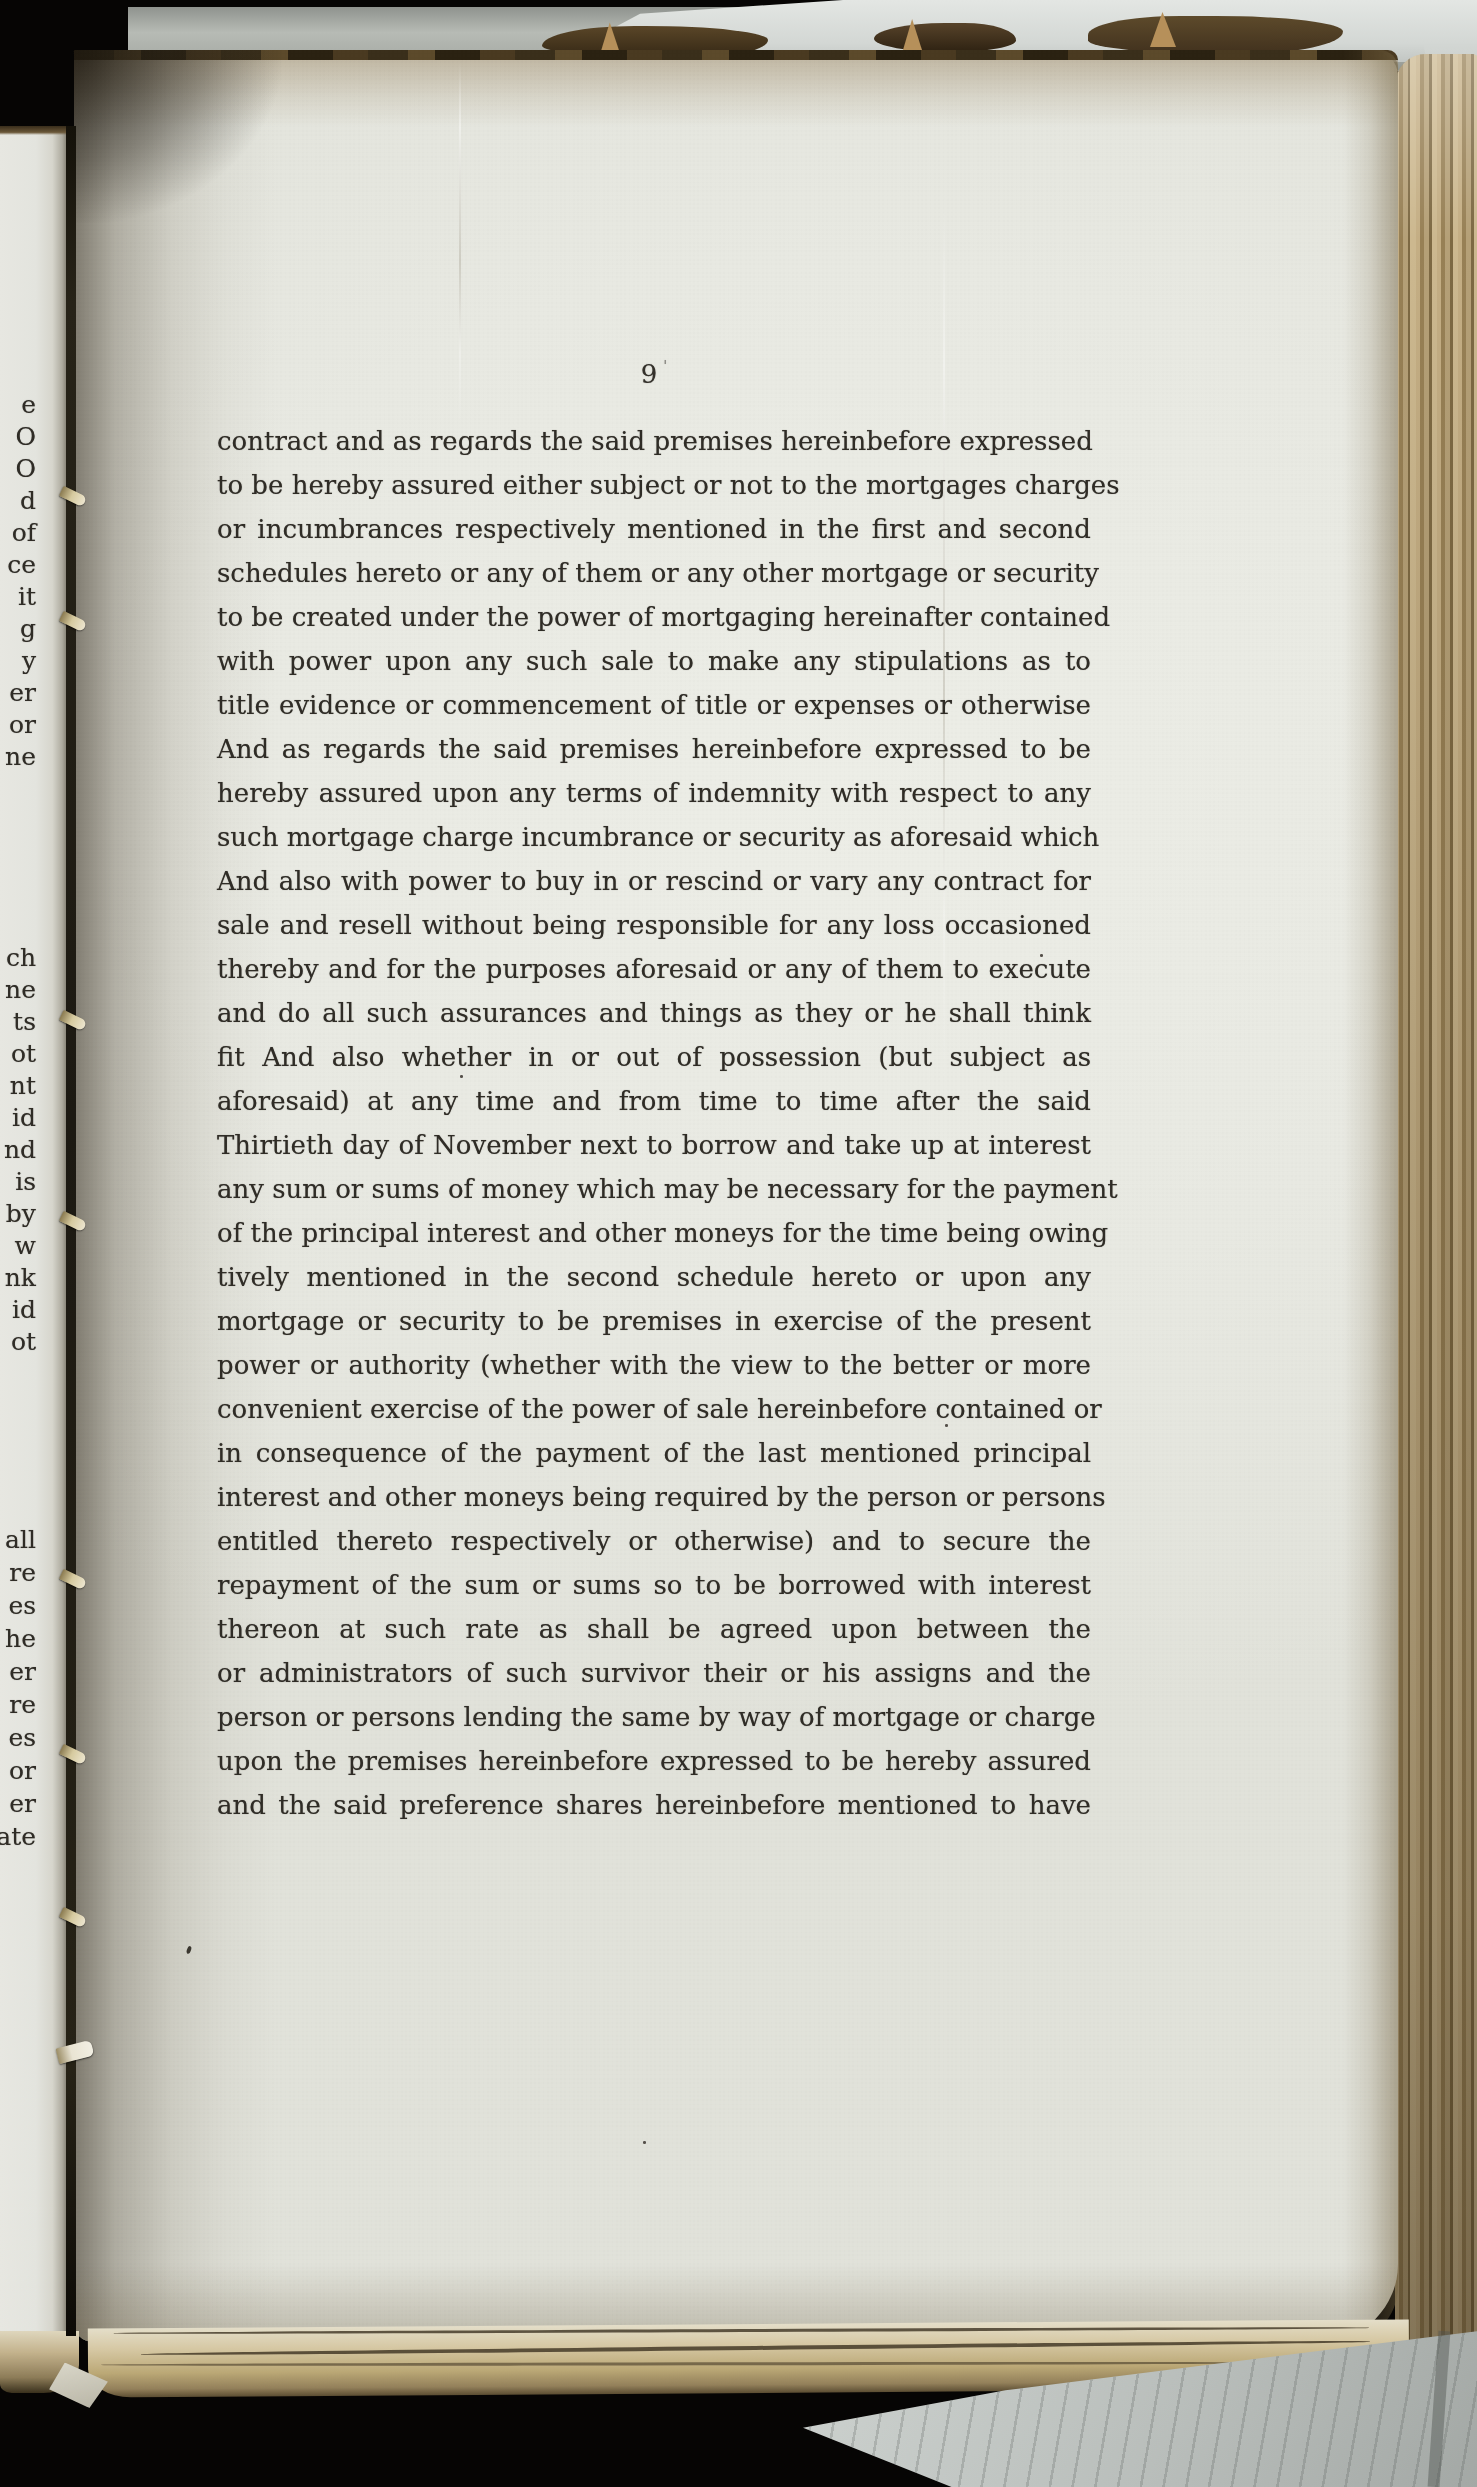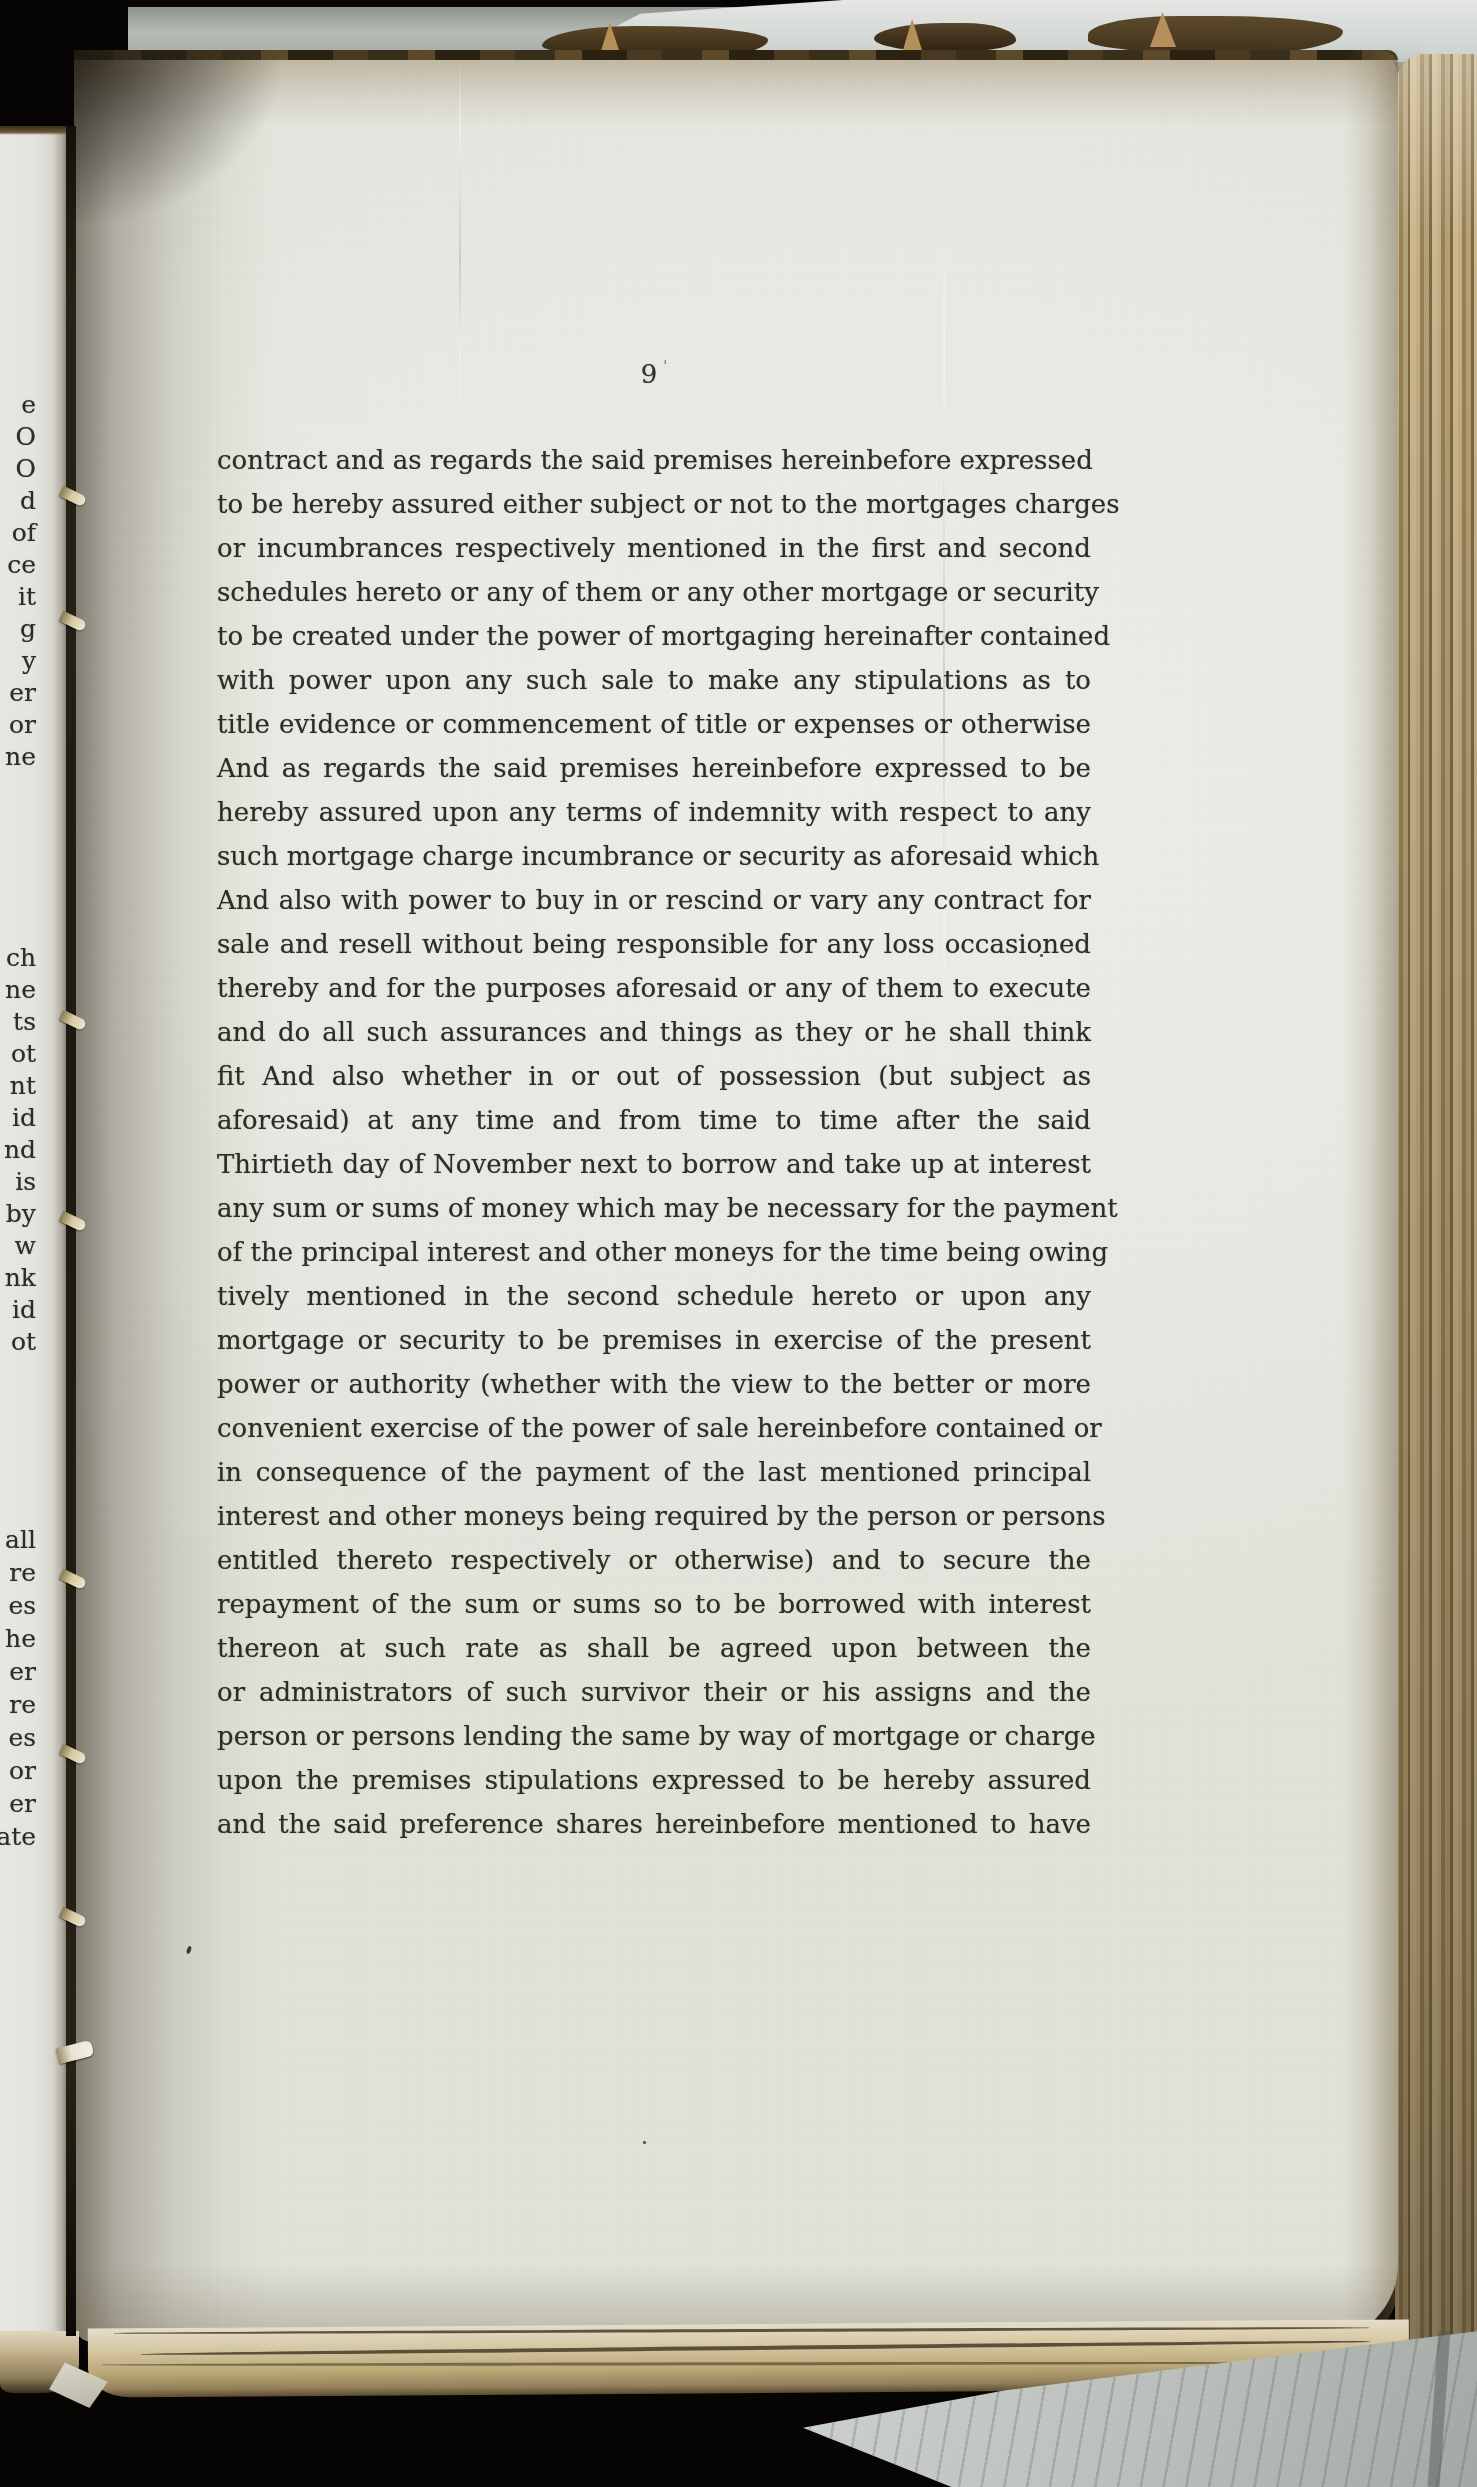--- a/index.html
+++ b/index.html
@@ -80,21 +80,21 @@
   .crease{position:absolute;width:1.7px;z-index:3;
     background:linear-gradient(180deg,transparent,rgba(255,255,255,.38) 18%,rgba(118,108,88,.22) 55%,rgba(255,255,255,.25) 80%,transparent);}
   .cr1{left:869px;top:155px;height:889px;}
   .cr2{left:385px;top:12px;height:363px;}
   .speck{position:absolute;width:2.6px;height:2.6px;border-radius:50%;background:#55504a;z-index:3;}
 
   
   .pnum-row{position:absolute;left:143px;top:294px;width:874px;height:44px;line-height:44px;
     text-align:center;font-size:26px;color:#34312b;z-index:4;text-shadow:0 0 0.9px rgba(47,44,38,.5);}
   .pnum-mark{font-size:14.7px;vertical-align:12px;opacity:.55;margin-left:6px;}
-  .text-block{position:absolute;left:143px;top:388px;width:874px;z-index:4;}
+  .text-block{position:absolute;left:143px;top:369px;width:874px;z-index:4;}
   .tl{height:44px;line-height:44px;font-size:26px;color:#2f2c26;
     text-align:justify;text-align-last:justify;text-justify:inter-word;
     text-shadow:0 0 0.9px rgba(47,44,38,.55);white-space:nowrap;}
   .ink-speck{position:absolute;left:113px;top:1896px;width:4.3px;height:7.8px;border-radius:50% 50% 60% 40%;
     background:#3a372f;transform:rotate(18deg);z-index:4;}
 
   
   .fore-edge{position:absolute;left:1395px;top:54px;width:83px;height:2324px;z-index:1;
     border-radius:31px 5.2px 7px 40px;
     background:repeating-linear-gradient(90deg,#c4ae84 0 4.3px,#978055 4.3px 7.8px,#b5a077 7.8px 13px,#7d6943 13px 15.5px,#ccb88f 15.5px 21px);}
@@ -234,21 +234,21 @@
       <div class="tl">mortgage or security to be premises in exercise of the present</div>
       <div class="tl">power or authority (whether with the view to the better or more</div>
       <div class="tl">convenient exercise of the power of sale hereinbefore contained or</div>
       <div class="tl">in consequence of the payment of the last mentioned principal</div>
       <div class="tl">interest and other moneys being required by the person or persons</div>
       <div class="tl">entitled thereto respectively or otherwise) and to secure the</div>
       <div class="tl">repayment of the sum or sums so to be borrowed with interest</div>
       <div class="tl">thereon at such rate as shall be agreed upon between the</div>
       <div class="tl">or administrators of such survivor their or his assigns and the</div>
       <div class="tl">person or persons lending the same by way of mortgage or charge</div>
-      <div class="tl">upon the premises stipulations expressed to be hereby assured</div>
+      <div class="tl">upon the premises hereinbefore expressed to be hereby assured</div>
       <div class="tl">and the said preference shares hereinbefore mentioned to have</div>
     </div>
     <div class="ink-speck"></div>
   </div>
 
   <div class="bottom-stack">
     <div class="bl bl1"></div>
     <div class="bl bl2"></div>
     <div class="bl bl3"></div>
   </div>

